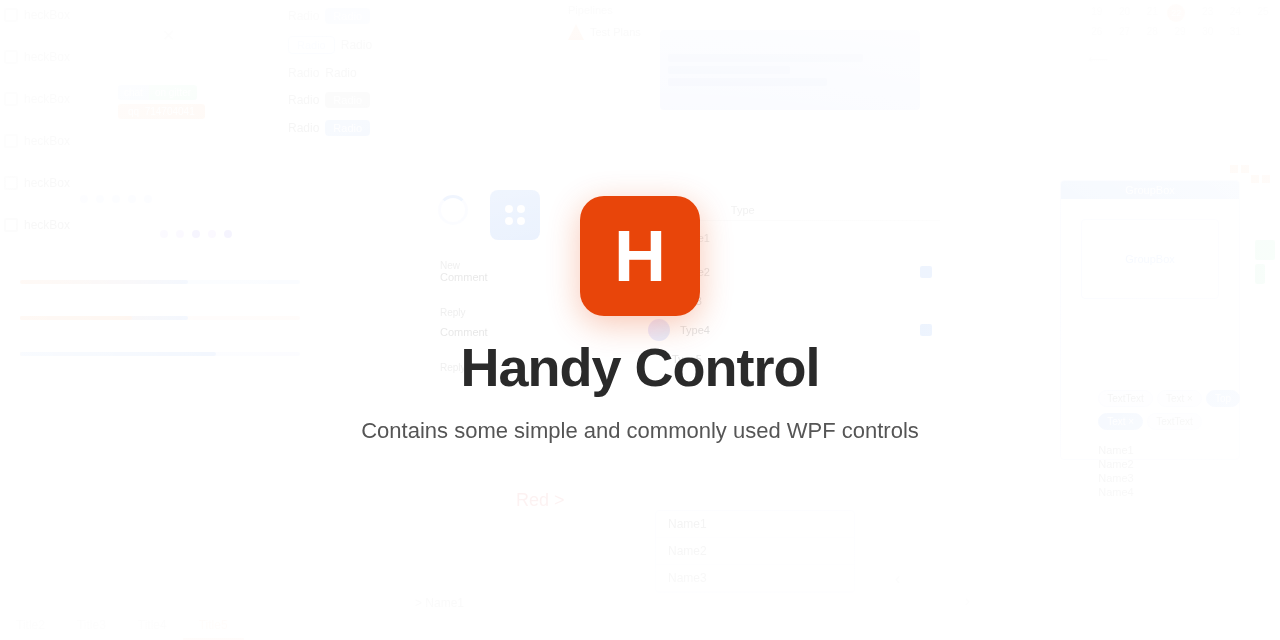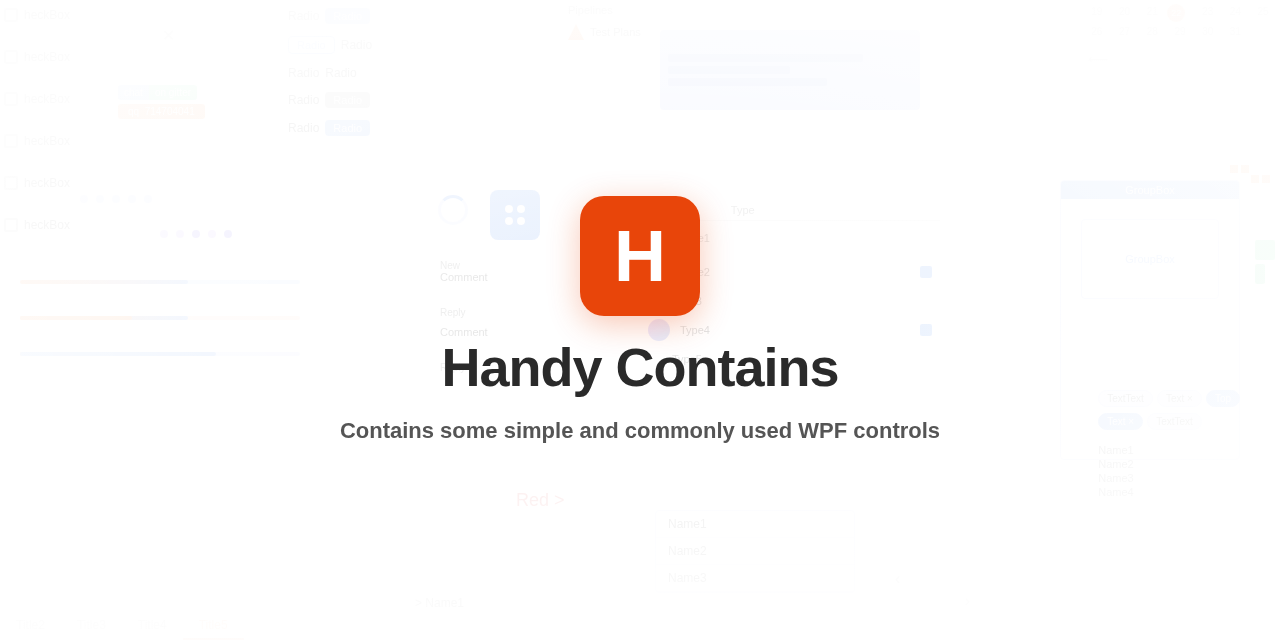--- a/index.html
+++ b/index.html
@@ -358,21 +358,21 @@
     .main-title {
       font-size: 54px;
       font-weight: 800;
       color: #2a2a2a;
       letter-spacing: -1px;
     }
 
     
     .main-subtitle {
       font-size: 22px;
-      font-weight: 700;
+      font-weight: 400;
       color: #555;
       letter-spacing: 0;
     }
 
     
     .bg-badges {
       position: absolute;
       left: 118px;
       top: 85px;
       display: flex;
@@ -813,16 +813,16 @@
 
   <div class="bg-overlay"></div>
 </div>
 
 <div class="fg-layer">
 
   <div class="logo-container">
     <span class="logo-h">H</span>
   </div>
 
-  <h1 class="main-title">Handy Contains</h1>
+  <h1 class="main-title">Handy Control</h1>
 
   <p class="main-subtitle">Contains some simple and commonly used WPF controls</p>
 </div>
 
 </body></html>

